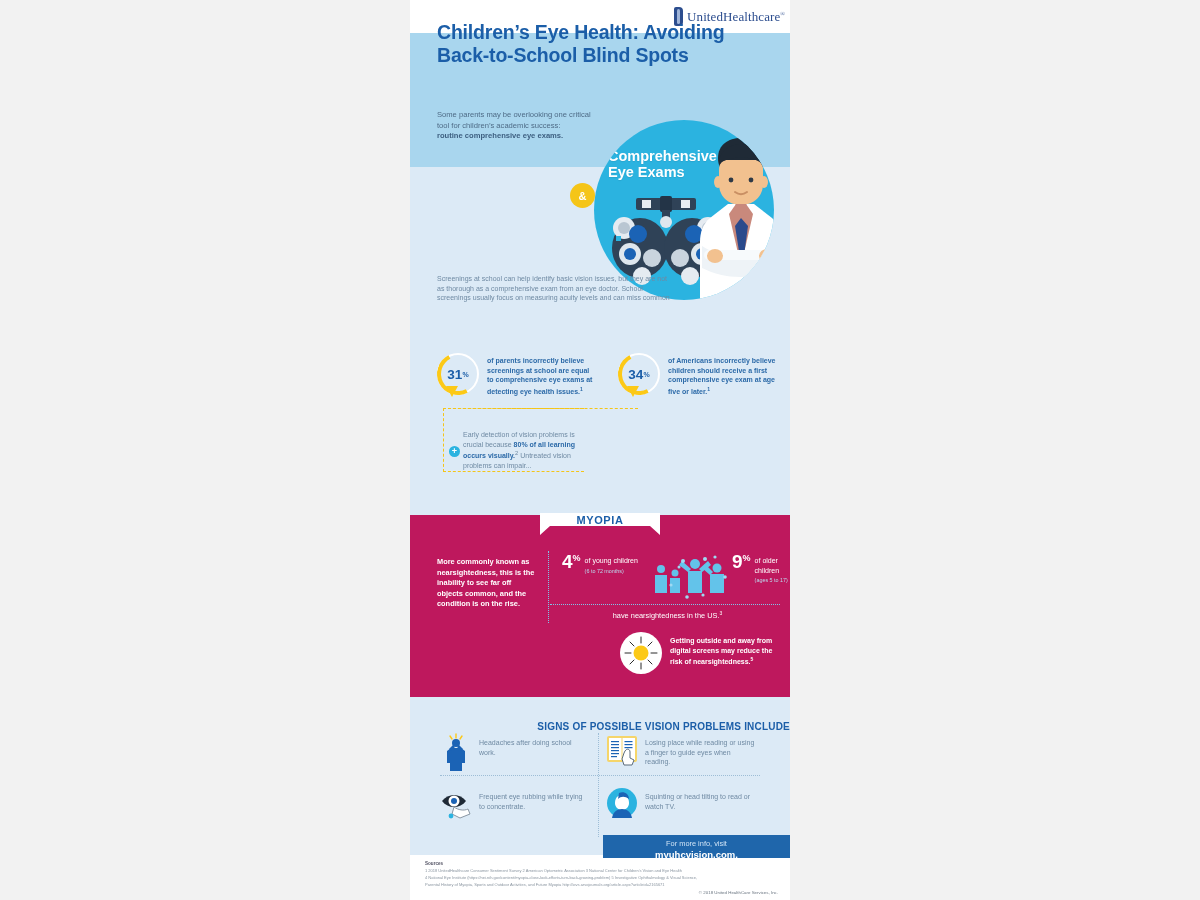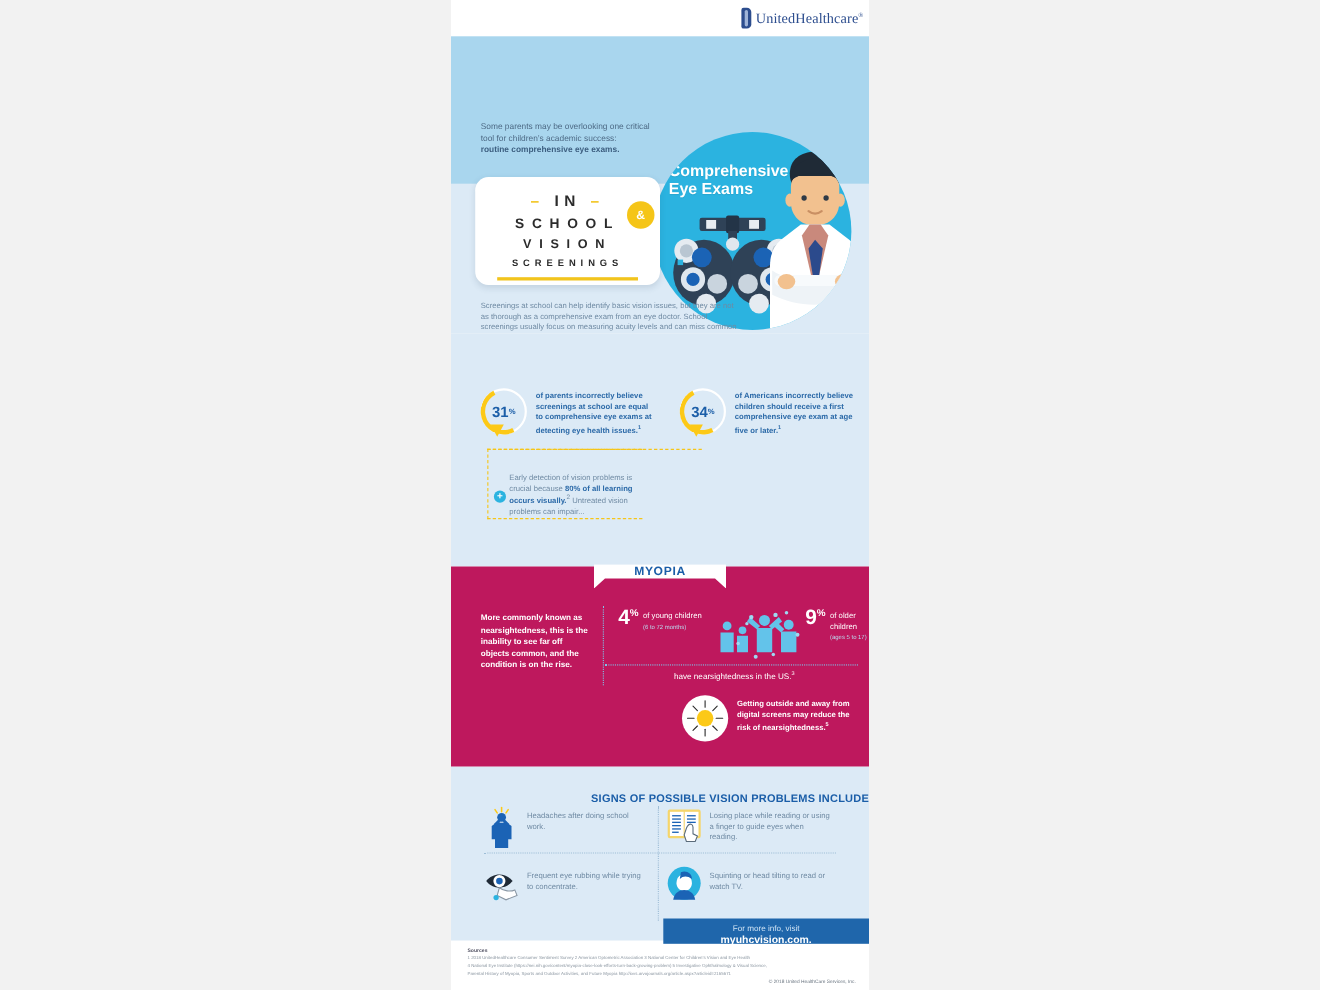--- a/index.html
+++ b/index.html
@@ -173,20 +173,21 @@
   <div class="brandbar">
     <div class="logo">
       <span class="logo-mark"></span>
       <span class="logo-text"><span>UnitedHealthcare</span><sup>®</sup></span>
     </div>
   </div>
 
   <div class="hero"></div>
   <div class="hero-lower"></div>
 
+  <h1 class="title">Children’s Eye Health: Avoiding Back-to-School Blind Spots</h1>
 
   <div class="lede">
     <div>Some parents may be overlooking one critical</div>
     <div>tool for children’s academic success:</div>
     <b>routine comprehensive eye exams.</b>
   </div>
 
   <div class="circle-photo">
     <div class="ce-label">
       <div>Comprehensive</div>
@@ -230,27 +231,20 @@
       <path d="M37 70h12l-6 24z" fill="#cfd8e0"></path>
       <path d="M38 70h10l7 10-12 52-12-52z" fill="#c9897c"></path>
       <path d="M43 84l7 8-6 44-7-44z" fill="#2b4a8c"></path>
       <path d="M4 112c16 12 56 12 76 0v22c-24 12-52 12-76 0z" fill="#eef3f7"></path>
       <rect x="6" y="116" width="74" height="10" rx="5" fill="#f7fafc"></rect>
       <ellipse cx="17" cy="122" rx="8" ry="7" fill="#f2c18f"></ellipse>
       <ellipse cx="69" cy="122" rx="8" ry="7" fill="#f2c18f"></ellipse>
     </svg>
   </div>
 
-  <div class="chartcard">
-    <div class="row r1"><span class="dash">–</span> <span>IN</span> <span class="dash">–</span></div>
-    <div class="row r2">SCHOOL</div>
-    <div class="row r3">VISION</div>
-    <div class="row r4">SCREENINGS</div>
-    <div class="rule"></div>
-  </div>
   <div class="amp">&amp;</div>
 
   <div class="screening-note">Screenings at school can help identify basic vision issues, but they are not as thorough as a comprehensive exam from an eye doctor. School screenings usually focus on measuring acuity levels and can miss common vision conditions such as poor eye alignment and juvenile rheumatoid arthritis.</div>
 
   <div class="stats"></div>
 
   <div class="stat" style="left:27px;top:353px;width:160px;">
     <div class="donut">
       <div class="ring"></div>
       <div class="arc"></div>

